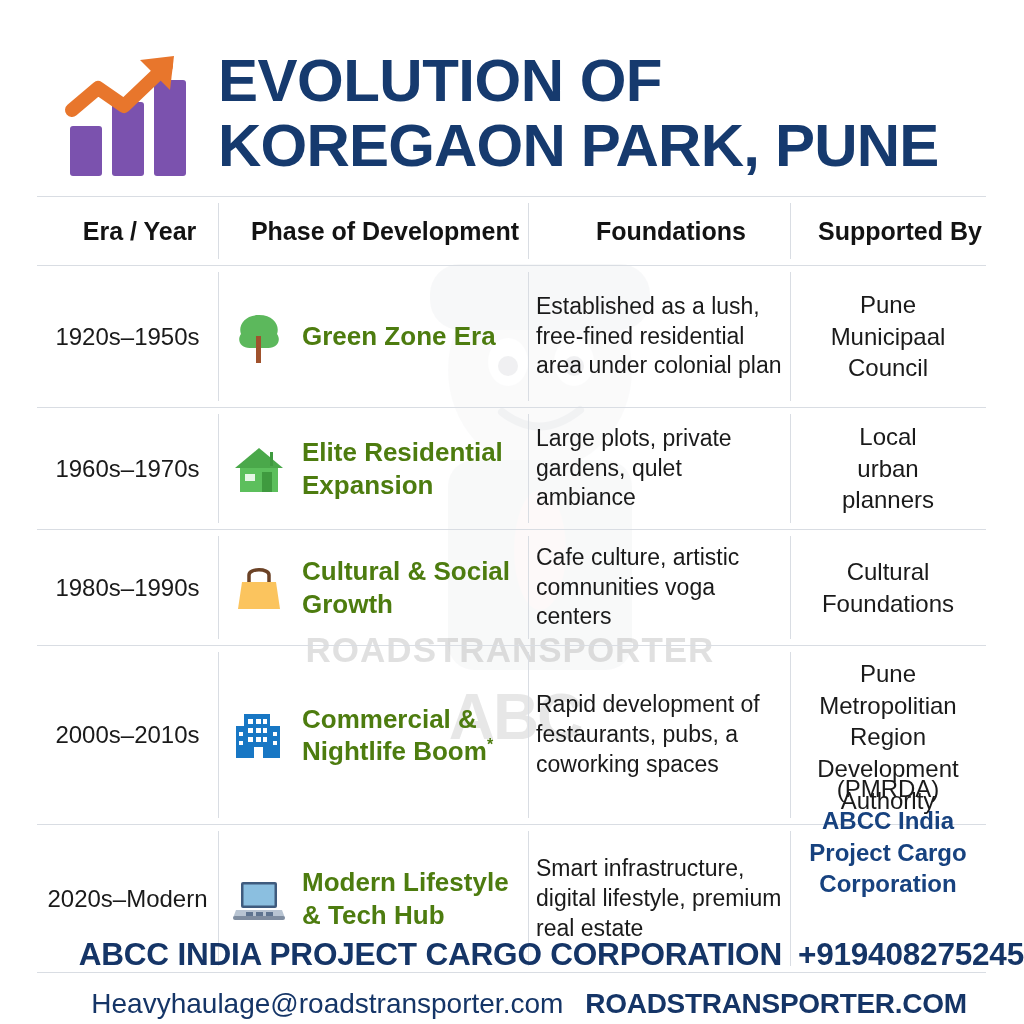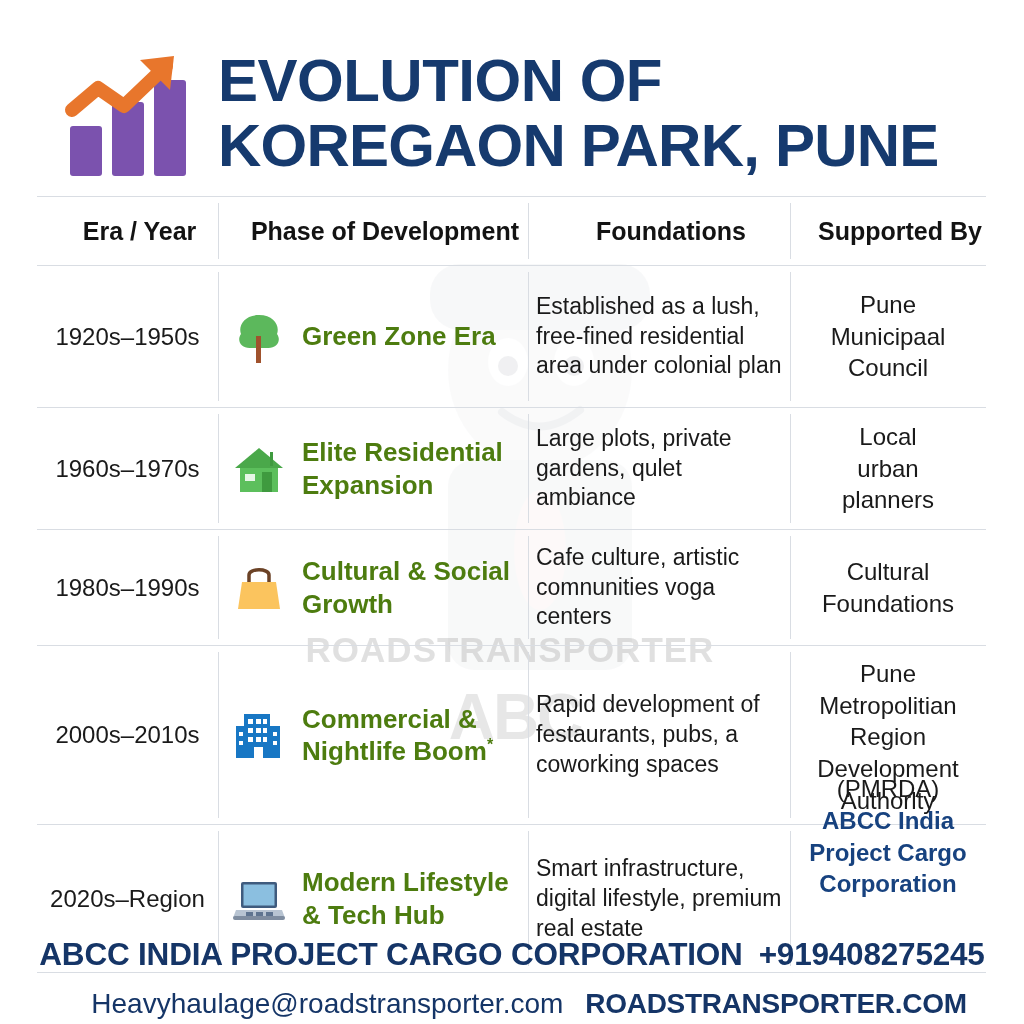--- a/index.html
+++ b/index.html
@@ -217,21 +217,21 @@
     top: 2px;
   }
 
   
   .footer {
     position: absolute;
     left: 0;
     bottom: 4px;
     width: 1024px;
     z-index: 3;
-    text-align: center;
+    text-align: right;
     color: #153567;
   }
   .f-line1 {
     font-size: 31.5px;
     font-weight: bold;
     letter-spacing: -0.2px;
     white-space: nowrap;
     margin-bottom: 5px;
   }
   .f-line1 .phone { margin-left: 16px; }
@@ -408,21 +408,21 @@
         <span class="supp-text">Pune
 Metropolitian
 Region
 Development
 Authorlty</span>
       </div>
     </div>
 
     <div class="trow r5">
       <div class="tcell c-era">
-        <span class="era-text">2020s–Region</span>
+        <span class="era-text">2020s–Modern</span>
       </div>
       <div class="tcell c-phase">
         <div class="phase-inner">
           <svg class="phase-icon" viewBox="0 0 58 58">
             <rect x="11" y="12" width="36" height="26" rx="2" fill="#3f5b7e"></rect>
             <rect x="13.5" y="14.5" width="31" height="21" fill="#8bbfe0"></rect>
             <path d="M6 40 L52 40 L55 48 L3 48 Z" fill="#b8c4d2"></path>
             <rect x="3" y="46" width="52" height="4" rx="2" fill="#7f8da0"></rect>
             <g fill="#5f7490">
               <rect x="16" y="42" width="7" height="4"></rect>

